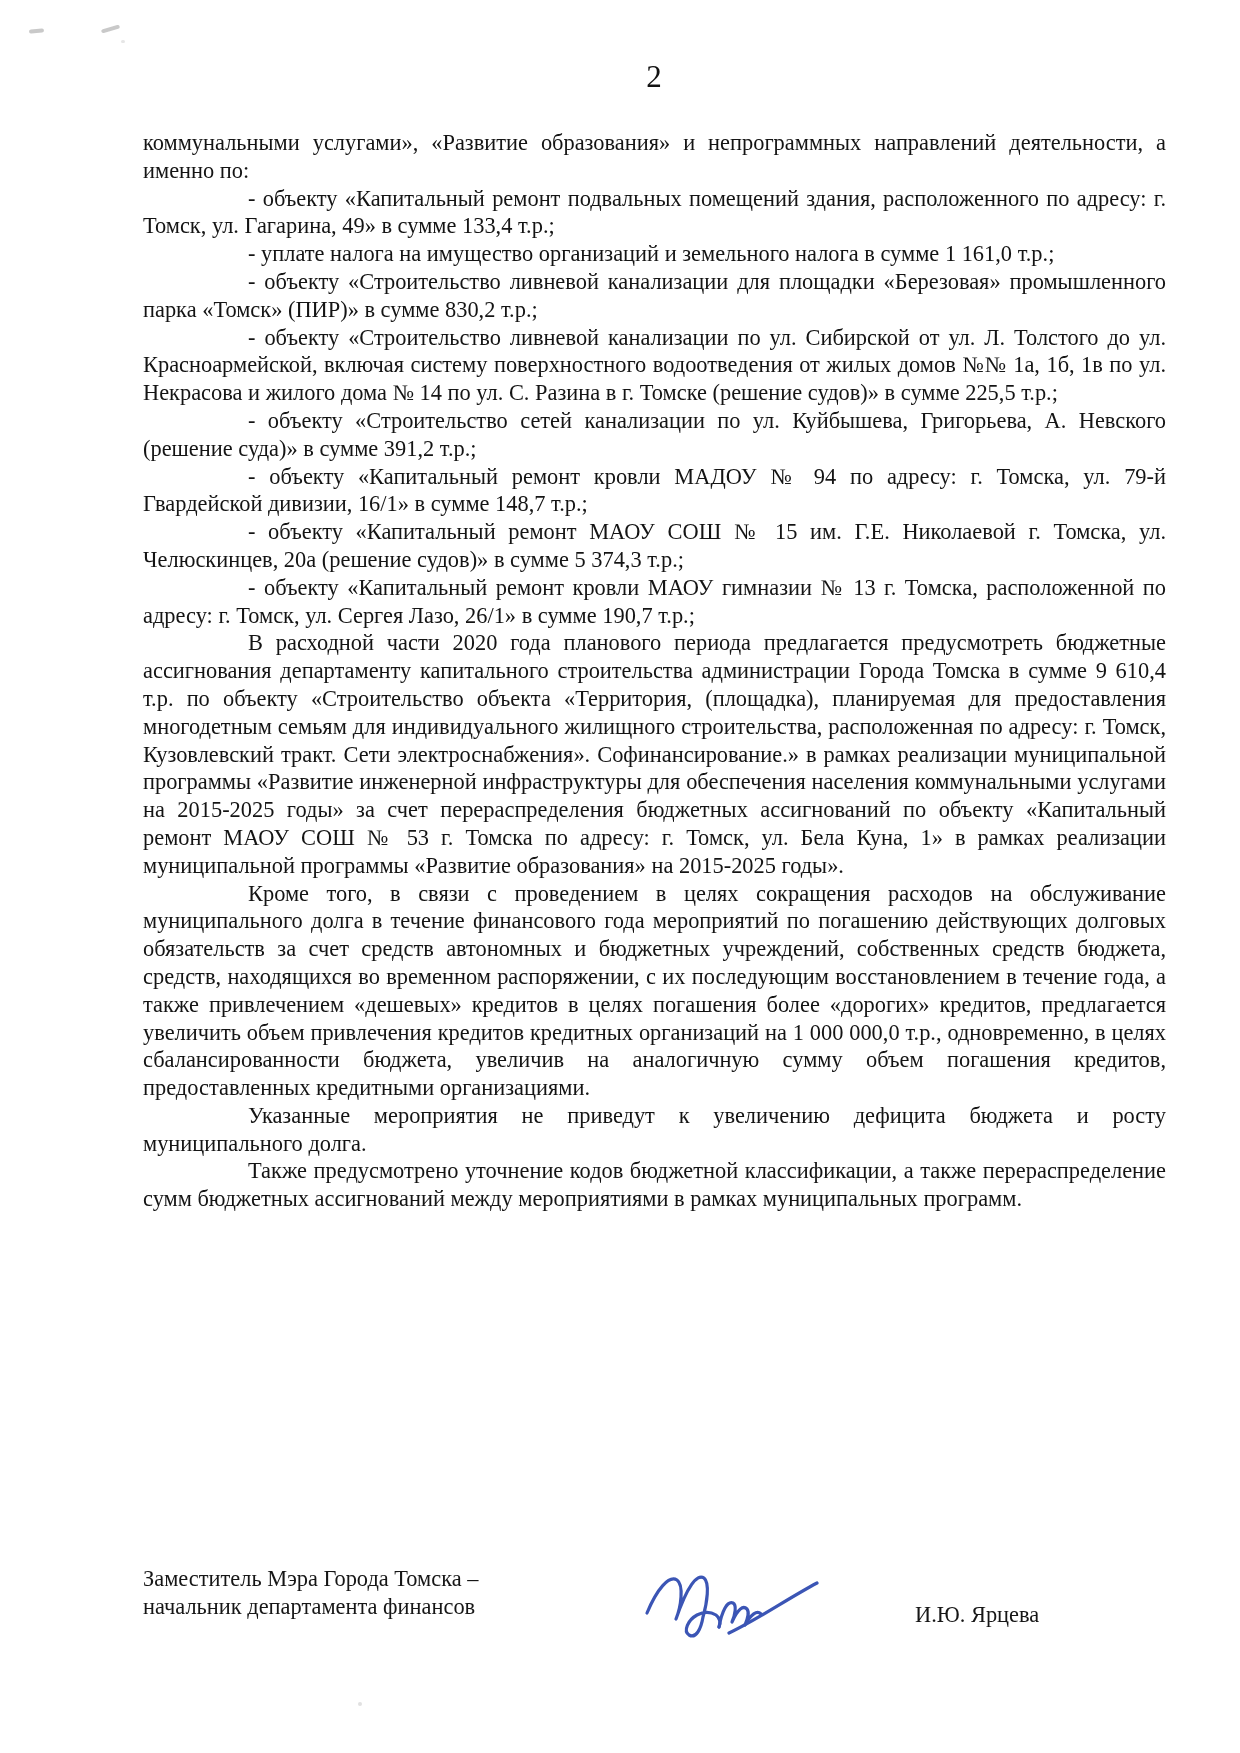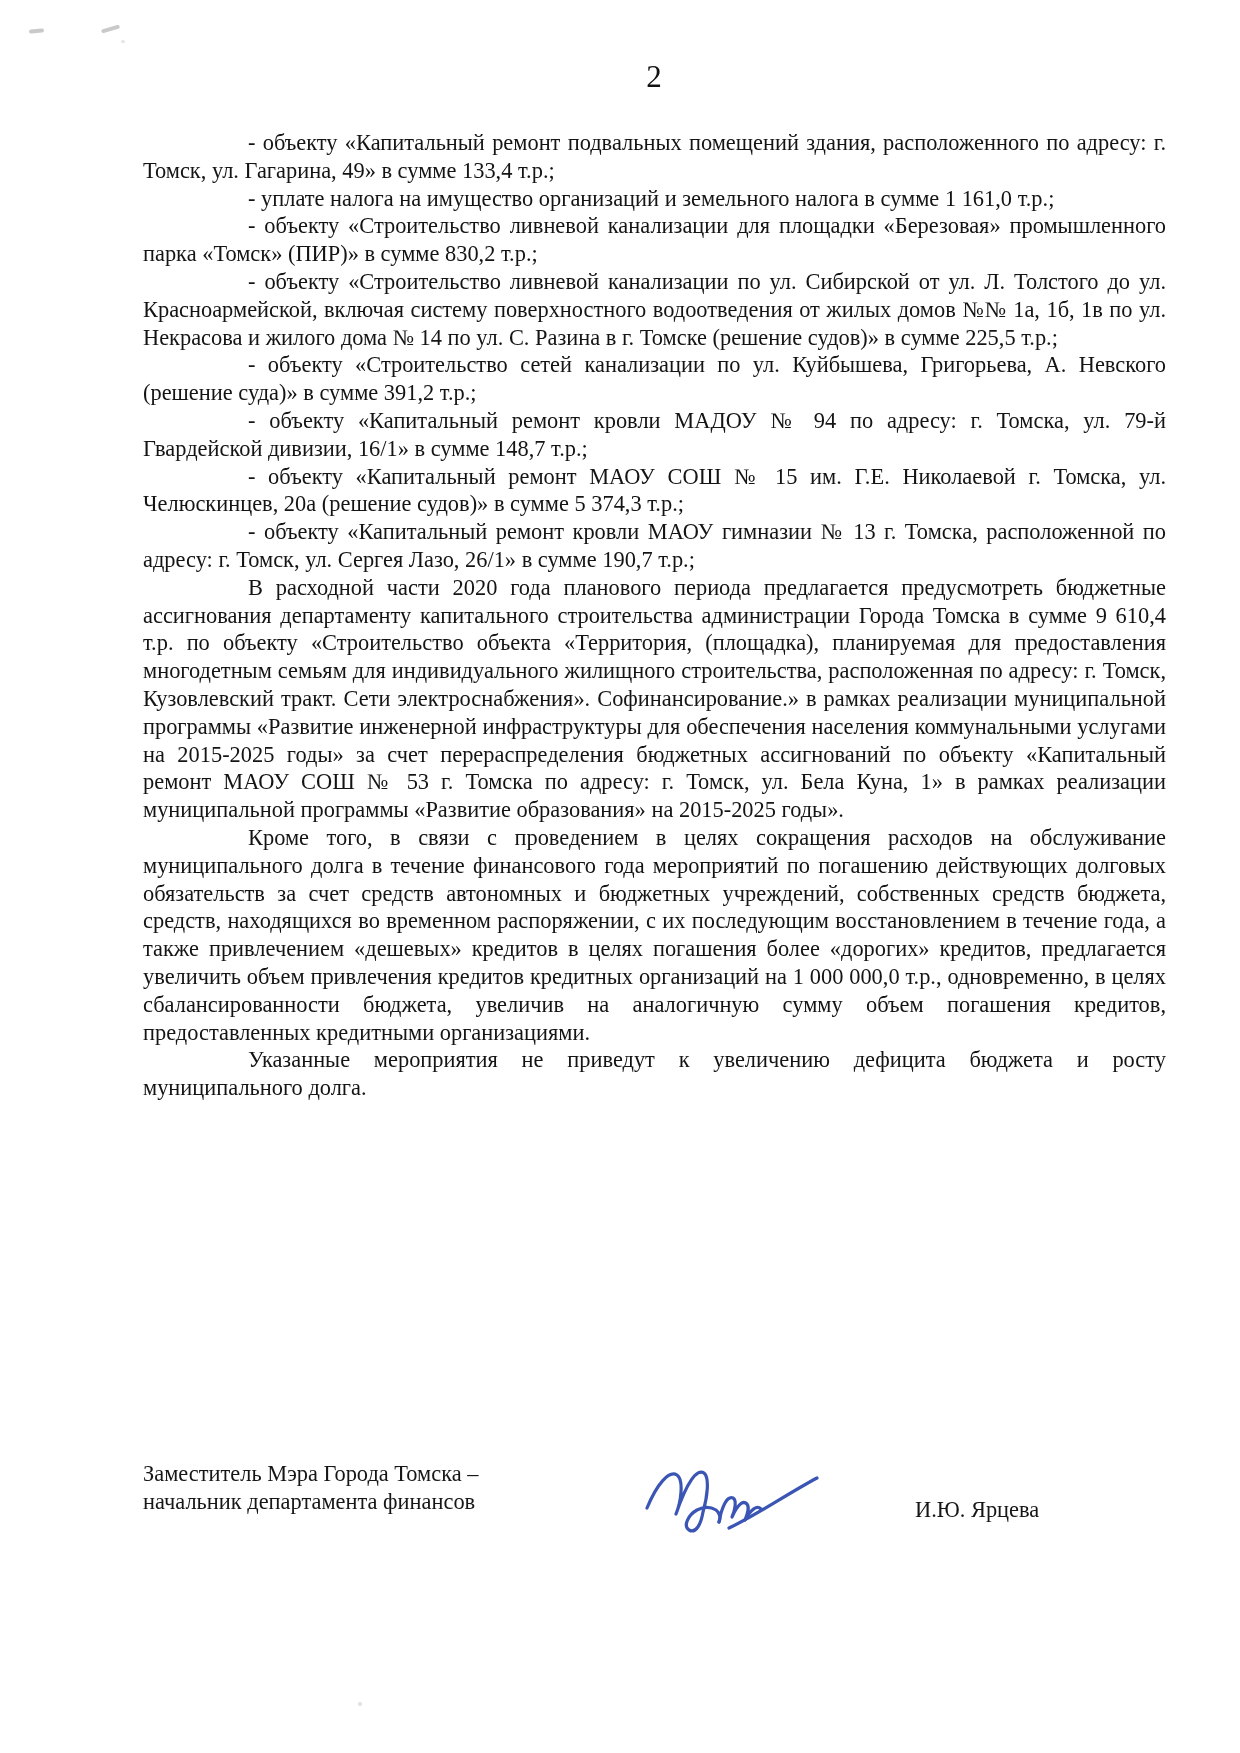--- a/index.html
+++ b/index.html
@@ -33,21 +33,21 @@
     width: 1023px;
     font-size: 22.4px;
     line-height: 27.8px;
     text-align: justify;
     color: #141414;
   }
   .para { margin: 0; }
   .para.indent { text-indent: 105px; }
   .signature-block {
     position: absolute;
-    top: 1460px;
+    top: 1565px;
     left: 143px;
     width: 1023px;
     height: 90px;
     font-size: 22.4px;
     line-height: 27.8px;
   }
   .signer-title {
     position: absolute;
     left: 0;
     top: 0;
@@ -84,31 +84,33 @@
 <div class="page">
 
   <div class="scan-mark m1"></div>
   <div class="scan-mark m2"></div>
   <div class="scan-mark m3"></div>
   <div class="scan-mark m4"></div>
 
   <div class="page-number">2</div>
 
   <div class="doc-body">
+      <p class="para">коммунальными услугами», «Развитие образования» и непрограммных направлений деятельности, а именно по:</p>
       <p class="para indent">- объекту «Капитальный ремонт подвальных помещений здания, расположенного по адресу: г. Томск, ул. Гагарина, 49» в сумме 133,4 т.р.;</p>
       <p class="para indent">- уплате налога на имущество организаций и земельного налога в сумме 1 161,0 т.р.;</p>
       <p class="para indent">- объекту «Строительство ливневой канализации для площадки «Березовая» промышленного парка «Томск» (ПИР)» в сумме 830,2 т.р.;</p>
       <p class="para indent">- объекту «Строительство ливневой канализации по ул. Сибирской от ул. Л. Толстого до ул. Красноармейской, включая систему поверхностного водоотведения от жилых домов №№ 1а, 1б, 1в по ул. Некрасова и жилого дома № 14 по ул. С. Разина в г. Томске (решение судов)» в сумме 225,5 т.р.;</p>
       <p class="para indent">- объекту «Строительство сетей канализации по ул. Куйбышева, Григорьева, А. Невского (решение суда)» в сумме 391,2 т.р.;</p>
       <p class="para indent">- объекту «Капитальный ремонт кровли МАДОУ № 94 по адресу: г. Томска, ул. 79-й Гвардейской дивизии, 16/1» в сумме 148,7 т.р.;</p>
       <p class="para indent">- объекту «Капитальный ремонт МАОУ СОШ № 15 им. Г.Е. Николаевой г. Томска, ул. Челюскинцев, 20а (решение судов)» в сумме 5 374,3 т.р.;</p>
       <p class="para indent">- объекту «Капитальный ремонт кровли МАОУ гимназии № 13 г. Томска, расположенной по адресу: г. Томск, ул. Сергея Лазо, 26/1» в сумме 190,7 т.р.;</p>
       <p class="para indent">В расходной части 2020 года планового периода предлагается предусмотреть бюджетные ассигнования департаменту капитального строительства администрации Города Томска в сумме 9 610,4 т.р. по объекту «Строительство объекта «Территория, (площадка), планируемая для предоставления многодетным семьям для индивидуального жилищного строительства, расположенная по адресу: г. Томск, Кузовлевский тракт. Сети электроснабжения». Софинансирование.» в рамках реализации муниципальной программы «Развитие инженерной инфраструктуры для обеспечения населения коммунальными услугами на 2015-2025 годы» за счет перераспределения бюджетных ассигнований по объекту «Капитальный ремонт МАОУ СОШ № 53 г. Томска по адресу: г. Томск, ул. Бела Куна, 1» в рамках реализации муниципальной программы «Развитие образования» на 2015-2025 годы».</p>
       <p class="para indent">Кроме того, в связи с проведением в целях сокращения расходов на обслуживание муниципального долга в течение финансового года мероприятий по погашению действующих долговых обязательств за счет средств автономных и бюджетных учреждений, собственных средств бюджета, средств, находящихся во временном распоряжении, с их последующим восстановлением в течение года, а также привлечением «дешевых» кредитов в целях погашения более «дорогих» кредитов, предлагается увеличить объем привлечения кредитов кредитных организаций на 1 000 000,0 т.р., одновременно, в целях сбалансированности бюджета, увеличив на аналогичную сумму объем погашения кредитов, предоставленных кредитными организациями.</p>
       <p class="para indent">Указанные мероприятия не приведут к увеличению дефицита бюджета и росту муниципального долга.</p>
+      <p class="para indent">Также предусмотрено уточнение кодов бюджетной классификации, а также перераспределение сумм бюджетных ассигнований между мероприятиями в рамках муниципальных программ.</p>
     </div>
 
   <div class="signature-block">
     <div class="signer-title">
       <div>Заместитель Мэра Города Томска –</div>
       <div>начальник департамента финансов</div>
     </div>
 
     <svg class="signature-svg" viewBox="0 0 180 78" fill="none" stroke="#3b55b5" stroke-width="3.2" stroke-linecap="round" stroke-linejoin="round">
       <path d="M4,50 C14,26 26,12 34,17 C41,22 38,44 33,56 C44,24 54,10 61,15 C67,20 64,40 60,54 C58,66 53,76 46,72 C40,68 45,57 54,52 C62,48 68,49 73,52 C77,55 78,60 76,64"></path>

